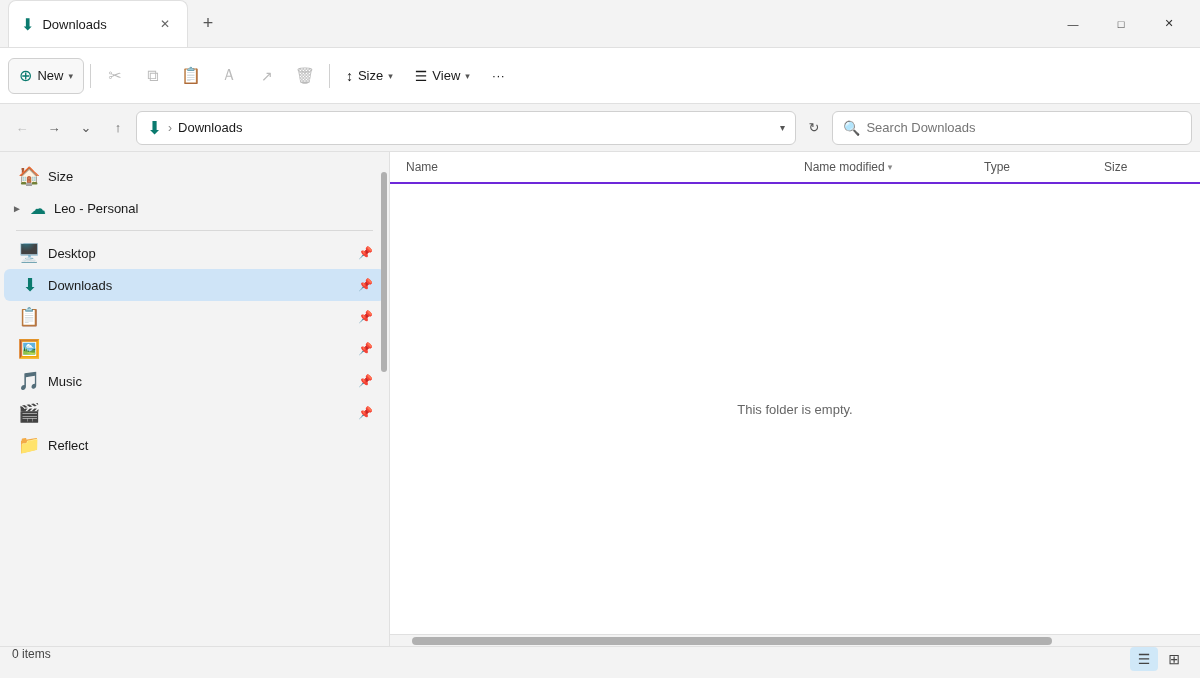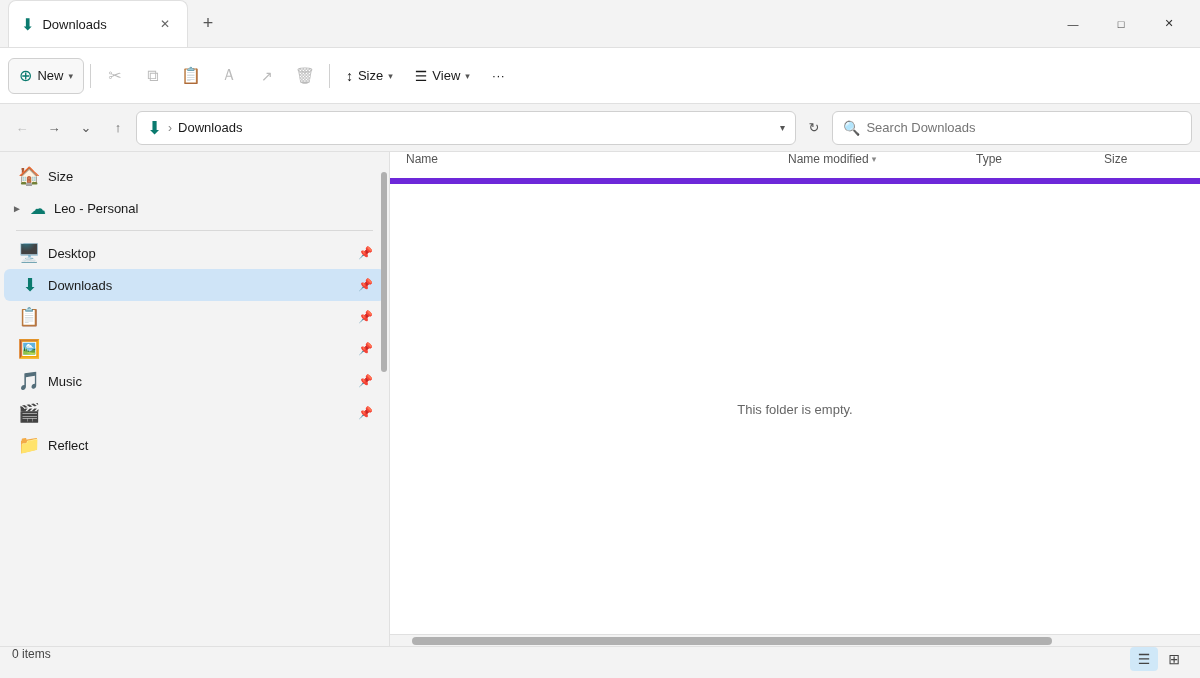--- a/index.html
+++ b/index.html
@@ -119,22 +119,22 @@
     .sidebar-item .pin-icon.pinned { opacity: 1; color: #555; }
     .sidebar-divider { height: 1px; background: #d8d8d8; margin: 6px 16px; }
     .scrollbar-thumb {
       position: absolute; right: 2px; top: 8px;
       width: 6px; border-radius: 3px; background: #b0b0b0;
     }
 
     
     .file-area { flex: 1; background: #ffffff; display: flex; flex-direction: column; overflow: hidden; }
     .column-headers {
-      display: flex; align-items: flex-start; padding: 0 16px;
-      border-bottom: 6px solid #6d28d9; height: 32px; background: #ffffff; gap: 8px;
+      display: flex; align-items: center; padding: 0 16px;
+      border-bottom: 2px solid #6d28d9; height: 32px; background: #ffffff;
     }
     .col-header {
       font-size: 12px; color: #555; cursor: pointer; display: flex; align-items: center; gap: 3px;
     }
     .col-name { flex: 1; }
     .col-date { width: 180px; }
     .col-type { width: 120px; }
     .col-size { width: 80px; text-align: right; }
     .col-sort-arrow { font-size: 9px; color: #888; }
     .file-content {

